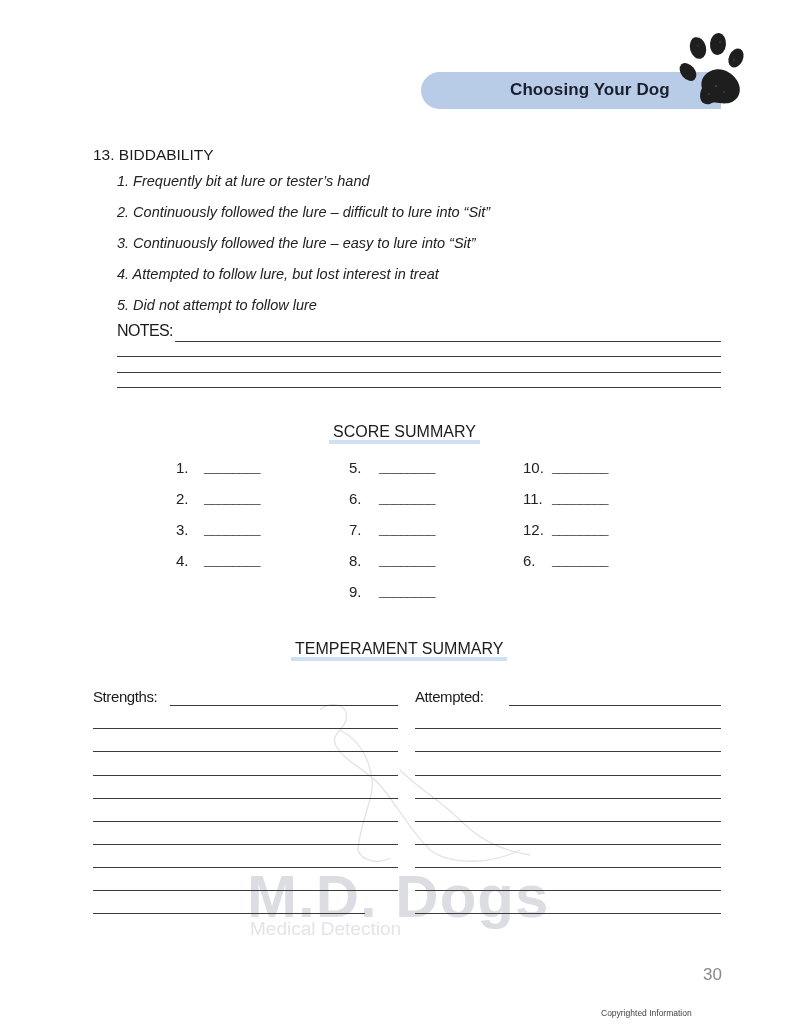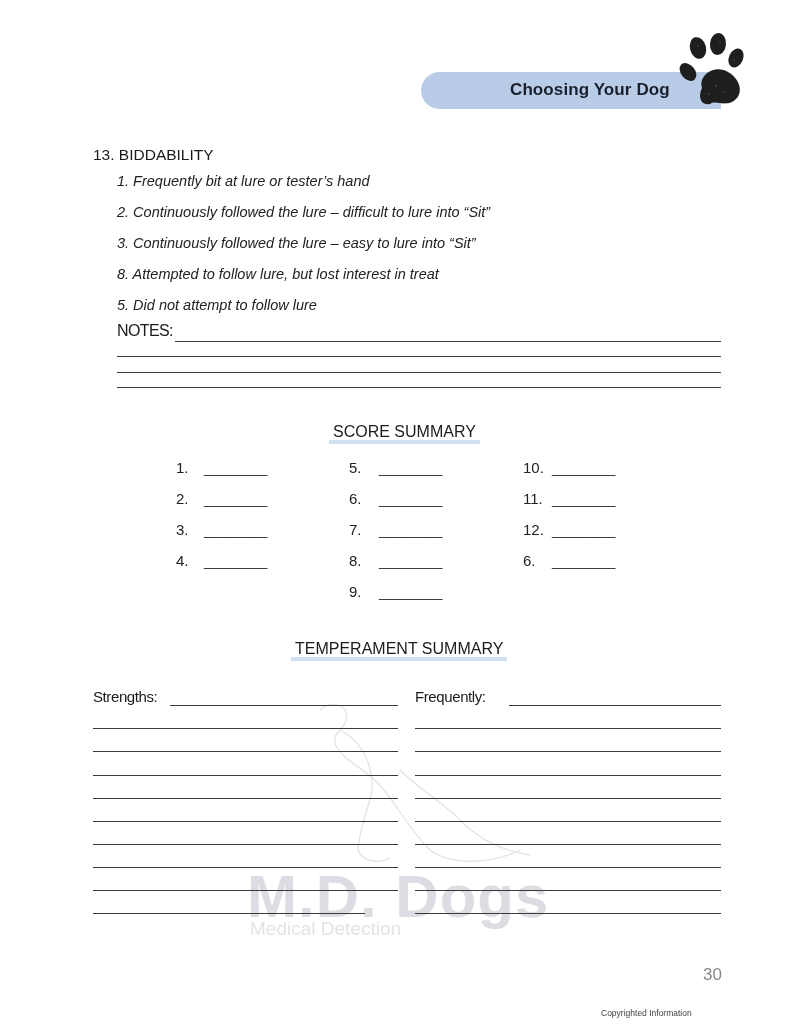--- a/index.html
+++ b/index.html
@@ -22,21 +22,21 @@
   .notes-label { position: absolute; left: 117px; top: 322px; font-size: 16px; color: #1b1b1b; letter-spacing: -0.6px; }
   .rule { position: absolute; height: 0; border-top: 1.5px solid #3a3a3a; }
 
   
   .sec-title { position: absolute; font-size: 16px; color: #1b1b1b; text-align: center; white-space: nowrap; }
   .sec-title .uline { position: absolute; left: -4px; right: -4px; bottom: -3px; height: 4px; background: #cfe0f3; }
 
   
   .score-item { position: absolute; font-size: 15px; color: #222; white-space: nowrap; }
   .score-item .num { display: inline-block; }
-  .score-item .blank { position: absolute; top: 0; color: #333; letter-spacing: -0.5px; }
+  .score-item .blank { position: absolute; top: 0; color: #333; letter-spacing: -0.5px; font-family: Liberation Serif, serif; }
 
   
   .temp-label { position: absolute; font-size: 15px; color: #1b1b1b; letter-spacing: -0.4px; }
 
   
   .wm-main { position: absolute; left: 247px; top: 862px; font-size: 60px; font-weight: bold;
              color: #dcdde3; letter-spacing: 1px; white-space: nowrap; z-index: 0; }
   .wm-sub { position: absolute; left: 250px; top: 918px; font-size: 19px; color: #e3e4e8; white-space: nowrap; text-align: right; }
   .wm-dog { position: absolute; left: 300px; top: 700px; width: 240px; height: 170px; }
 
@@ -78,21 +78,21 @@
   </g>
 </svg>
 <div class="wm-main">M.D. Dogs</div>
 <div class="wm-sub">Medical Detection</div>
 
 <div class="sec-heading">13.  BIDDABILITY</div>
 <ul class="options">
   <li>1. Frequently bit at lure or tester’s hand</li>
   <li>2. Continuously followed the lure – difficult to lure into “Sit”</li>
   <li>3. Continuously followed the lure – easy to lure into “Sit”</li>
-  <li>8. Attempted to follow lure, but lost interest in treat</li>
+  <li>4. Attempted to follow lure, but lost interest in treat</li>
   <li>5. Did not attempt to follow lure</li>
 </ul>
 
 <div class="notes-label">NOTES:</div>
 <div class="rule lines-layer" style="left:175px; top:341px; width:546px;"></div>
 <div class="rule lines-layer" style="left:117px; top:356px; width:604px;"></div>
 <div class="rule lines-layer" style="left:117px; top:372px; width:604px;"></div>
 <div class="rule lines-layer" style="left:117px; top:387px; width:604px;"></div>
 
 <div class="sec-title" style="left:333px; top:423px;">
@@ -154,21 +154,21 @@
   <span class="num">6.</span>
   <span class="blank" style="left:29px;">________</span>
 </div>
 
 <div class="sec-title" style="left:295px; top:640px;">
   <span class="uline"></span>
   <span style="position:relative;">TEMPERAMENT SUMMARY</span>
 </div>
 
 <div class="temp-label" style="left:93px; top:688px;text-align:center;">Strengths:</div>
-<div class="temp-label" style="left:415px; top:688px;">Frequently:</div>
+<div class="temp-label" style="left:415px; top:688px;">Attempted:</div>
 
 <div class="rule lines-layer" style="left:170px; top:705px; width:228px;"></div>
 <div class="rule lines-layer" style="left:93px; top:728px; width:305px;"></div>
 <div class="rule lines-layer" style="left:93px; top:751px; width:305px;"></div>
 <div class="rule lines-layer" style="left:93px; top:775px; width:305px;"></div>
 <div class="rule lines-layer" style="left:93px; top:798px; width:305px;"></div>
 <div class="rule lines-layer" style="left:93px; top:821px; width:305px;"></div>
 <div class="rule lines-layer" style="left:93px; top:844px; width:305px;"></div>
 <div class="rule lines-layer" style="left:93px; top:867px; width:305px;"></div>
 <div class="rule lines-layer" style="left:93px; top:890px; width:305px;"></div>

